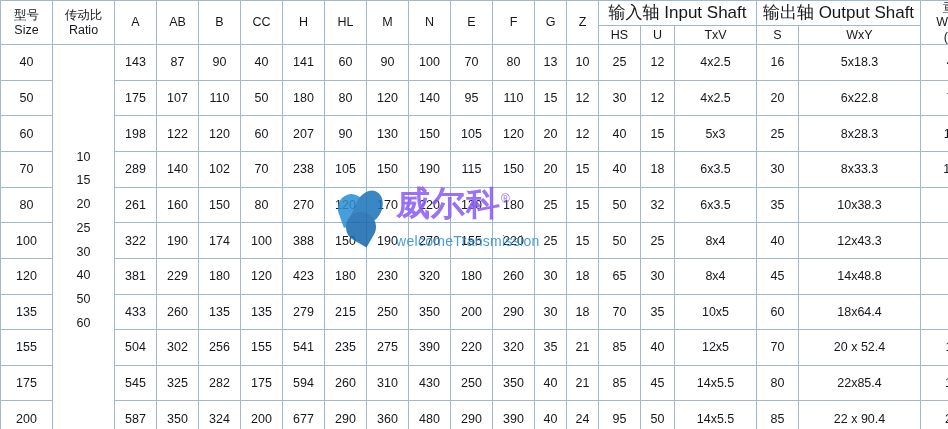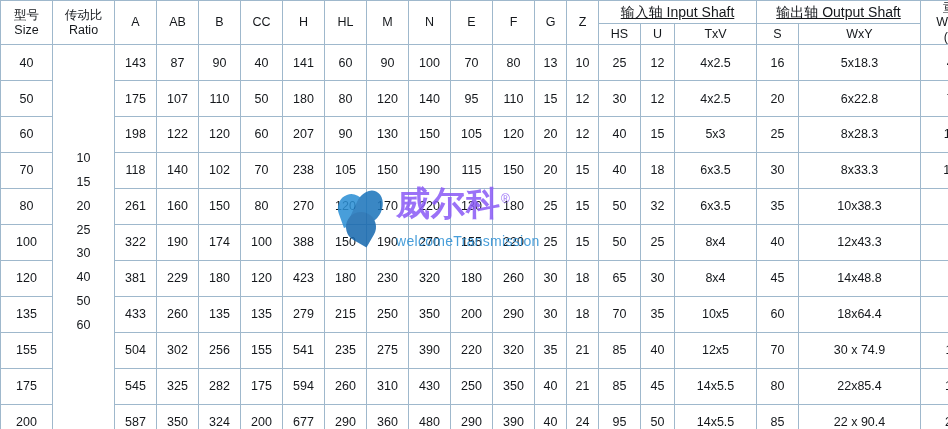--- a/index.html
+++ b/index.html
@@ -34,22 +34,21 @@
     font-weight: normal;
     background: #ffffff;
   }
   thead th {
     background: #cfe3f2;
     font-weight: bold;
     color: #0d1318;
     line-height: 1.15;
   }
   thead th.grouphead {
-    font-size: 14px;
-    text-decoration: underline;
+    font-size: 17px;
   }
   thead th.sizehead {
     font-size: 12.5px;
   }
   tbody td.sizecell {
     font-size: 12.5px;
   }
   tbody td.ratio {
     font-size: 12.5px;
     line-height: 1.9;
@@ -255,21 +254,21 @@
           <td>12</td>
           <td>40</td>
           <td>15</td>
           <td>5x3</td>
           <td>25</td>
           <td>8x28.3</td>
           <td>11.5</td>
         </tr>
         <tr>
           <td class="sizecell">70</td>
-          <td>118</td>
+          <td>289</td>
           <td>140</td>
           <td>102</td>
           <td>70</td>
           <td>238</td>
           <td>105</td>
           <td>150</td>
           <td>190</td>
           <td>115</td>
           <td>150</td>
           <td>20</td>
@@ -376,21 +375,21 @@
           <td>275</td>
           <td>390</td>
           <td>220</td>
           <td>320</td>
           <td>35</td>
           <td>21</td>
           <td>85</td>
           <td>40</td>
           <td>12x5</td>
           <td>70</td>
-          <td>30 x 74.9</td>
+          <td>20 x 52.4</td>
           <td>110</td>
         </tr>
         <tr>
           <td class="sizecell">175</td>
           <td>545</td>
           <td>325</td>
           <td>282</td>
           <td>175</td>
           <td>594</td>
           <td>260</td>

